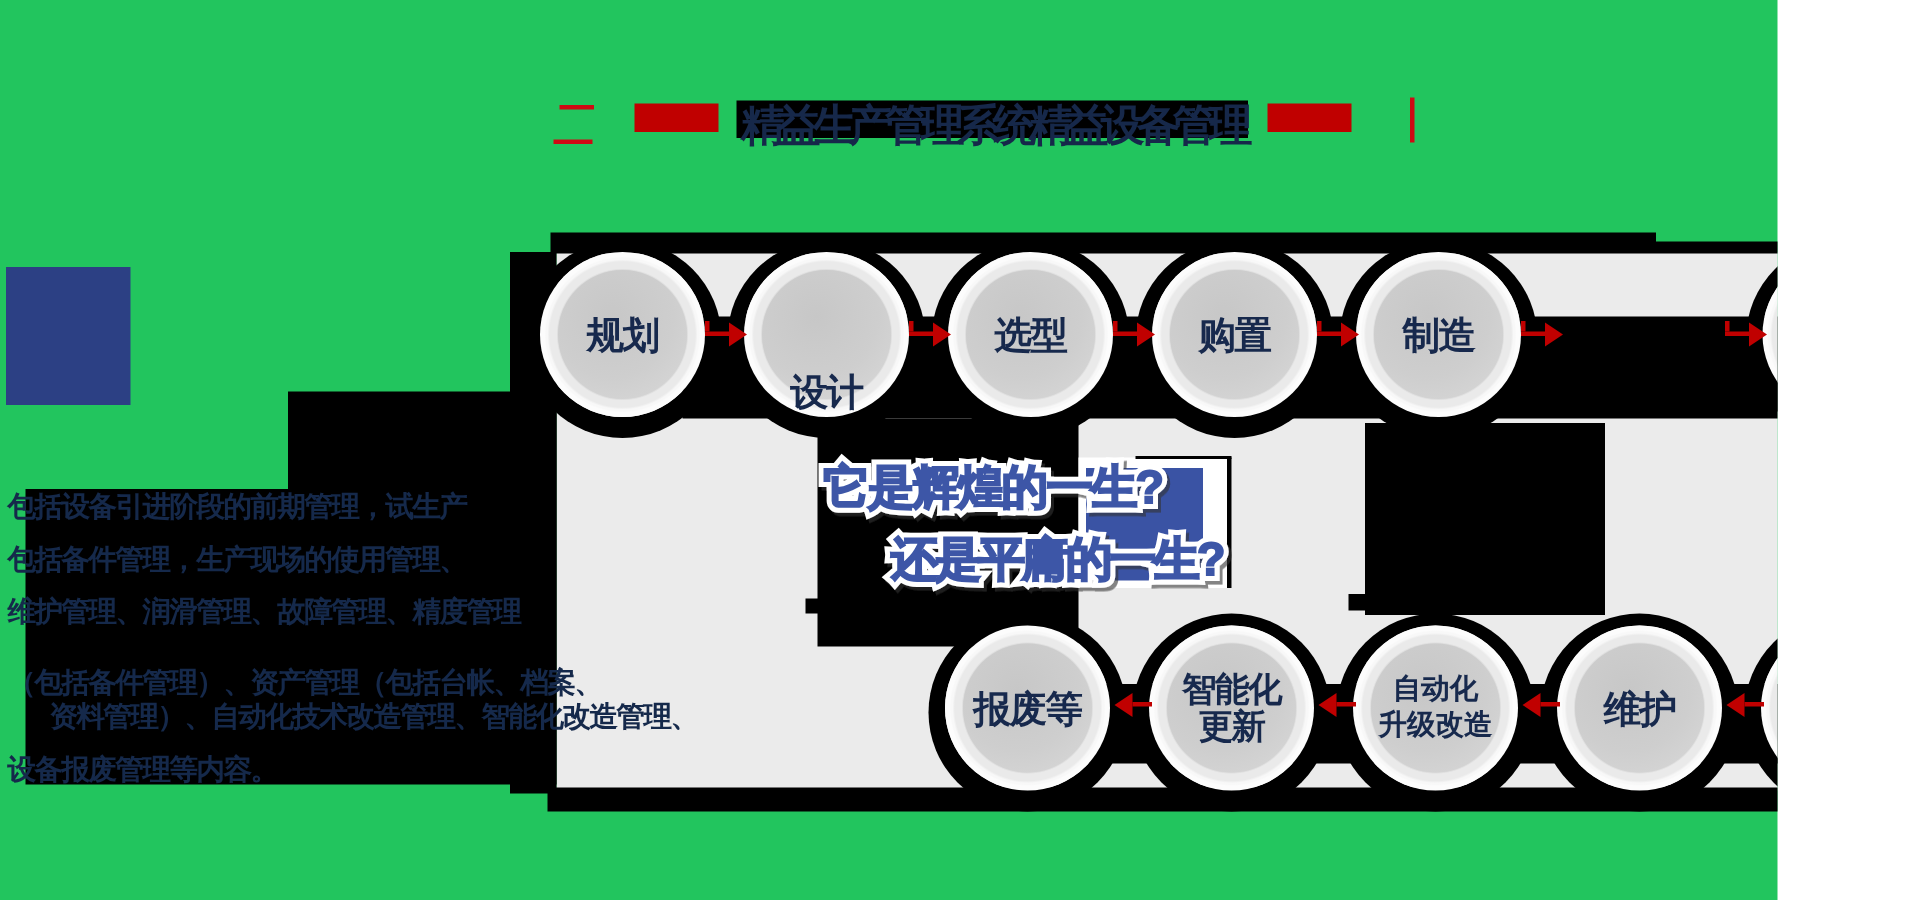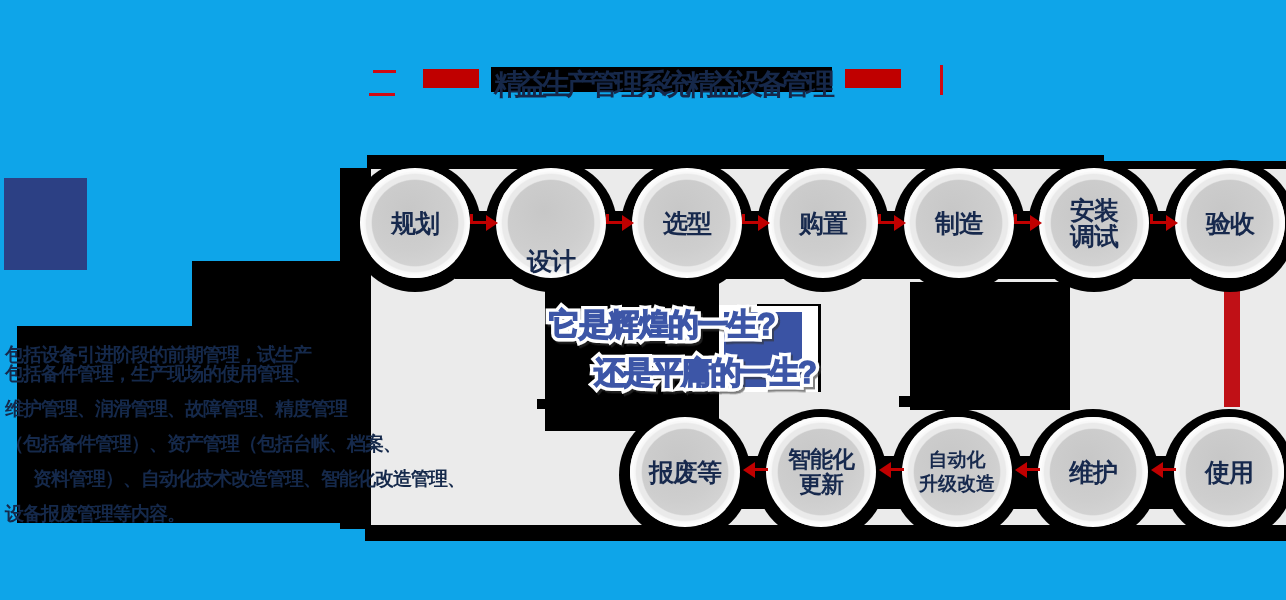--- a/index.html
+++ b/index.html
@@ -1,16 +1,16 @@
 <!DOCTYPE html>
 <html><head>
 <meta charset="utf-8">
 <style>
   html,body{margin:0;padding:0;}
-  #page{position:relative;width:1286px;height:600px;background:#0ea5e9;overflow:hidden;
+  #page{position:relative;width:1185px;height:600px;background:#22c55e;overflow:hidden;
         font-family:"Liberation Sans",sans-serif;}
   .abs{position:absolute;}
   .blk{position:absolute;background:#000;}
   .circle{position:absolute;width:110px;height:110px;border-radius:50%;
     background:radial-gradient(circle, #d2d2d2 0px 42.5px, #eaeaea 44px 48.5px,
       #f8f8f8 50px 51px, #fcfcfc 52px 55px);
     box-shadow: 0 3px 0 11px #000;
     display:flex;align-items:center;justify-content:center;text-align:center;
     color:#17294d;font-weight:900;letter-spacing:-1px;}
   .circle:before{content:"";position:absolute;left:12px;top:12px;width:86px;height:86px;
@@ -73,23 +73,20 @@
     </div>
   <div class="circle" style="left:768px;top:168px;font-size:25px;">
       <span>购置</span>
     </div>
   <div class="circle" style="left:632px;top:168px;font-size:25px;">
       <span>选型</span>
     </div>
   <div class="circle" style="left:904px;top:168px;font-size:25px;">
       <span>制造</span>
     </div>
-  <div class="circle" style="left:1039px;top:168px;font-size:25px;line-height:26px;">
-      <span>安装<br>调试</span>
-    </div>
   <div class="circle" style="left:1175px;top:168px;font-size:25px;">
       <span>验收</span>
     </div>
 
   <div class="circle" style="left:630px;top:417px;font-size:25px;">
       <span>报废等</span>
     </div>
   <div class="circle" style="left:902px;top:417px;font-size:19px;line-height:24px;letter-spacing:0;">
       <span>自动化<br>升级改造</span>
     </div>
@@ -122,19 +119,19 @@
     </filter>
       </defs>
     <g font-family="Liberation Sans, sans-serif" font-size="31" font-weight="900" filter="url(#ds)">
       <text x="19" y="40" textLength="227" lengthAdjust="spacing" fill="#3c57a7" stroke="#ffffff" stroke-width="8" paint-order="stroke">它是辉煌的一生?</text>
       <text x="19" y="40" textLength="227" lengthAdjust="spacing" fill="#3c57a7" stroke="#3c57a7" stroke-width="1.4">它是辉煌的一生?</text>
       <text x="64" y="88" textLength="223" lengthAdjust="spacing" fill="#3c57a7" stroke="#ffffff" stroke-width="8" paint-order="stroke">还是平庸的一生?</text>
       <text x="64" y="88" textLength="223" lengthAdjust="spacing" fill="#3c57a7" stroke="#3c57a7" stroke-width="1.4">还是平庸的一生?</text>
     </g>
   </svg>
 
-  <div class="ptext" style="left:5px;top:329px;margin-top:16px;">包括设备引进阶段的前期管理，试生产</div>
+  <div class="ptext" style="left:5px;top:329px;">包括设备引进阶段的前期管理，试生产</div>
   <div class="ptext" style="left:5px;top:364px;">包括备件管理，生产现场的使用管理、</div>
   <div class="ptext" style="left:5px;top:399px;">维护管理、润滑管理、故障管理、精度管理</div>
-  <div class="ptext" style="left:5px;top:434px;">（包括备件管理）、资产管理（包括台帐、档案、</div>
+  <div class="ptext" style="left:5px;top:446px;">（包括备件管理）、资产管理（包括台帐、档案、</div>
   <div class="ptext" style="left:5px;top:469px;margin-left:28px;">资料管理）、自动化技术改造管理、智能化改造管理、</div>
   <div class="ptext" style="left:5px;top:504px;">设备报废管理等内容。</div>
 </div>
 
 </body></html>

